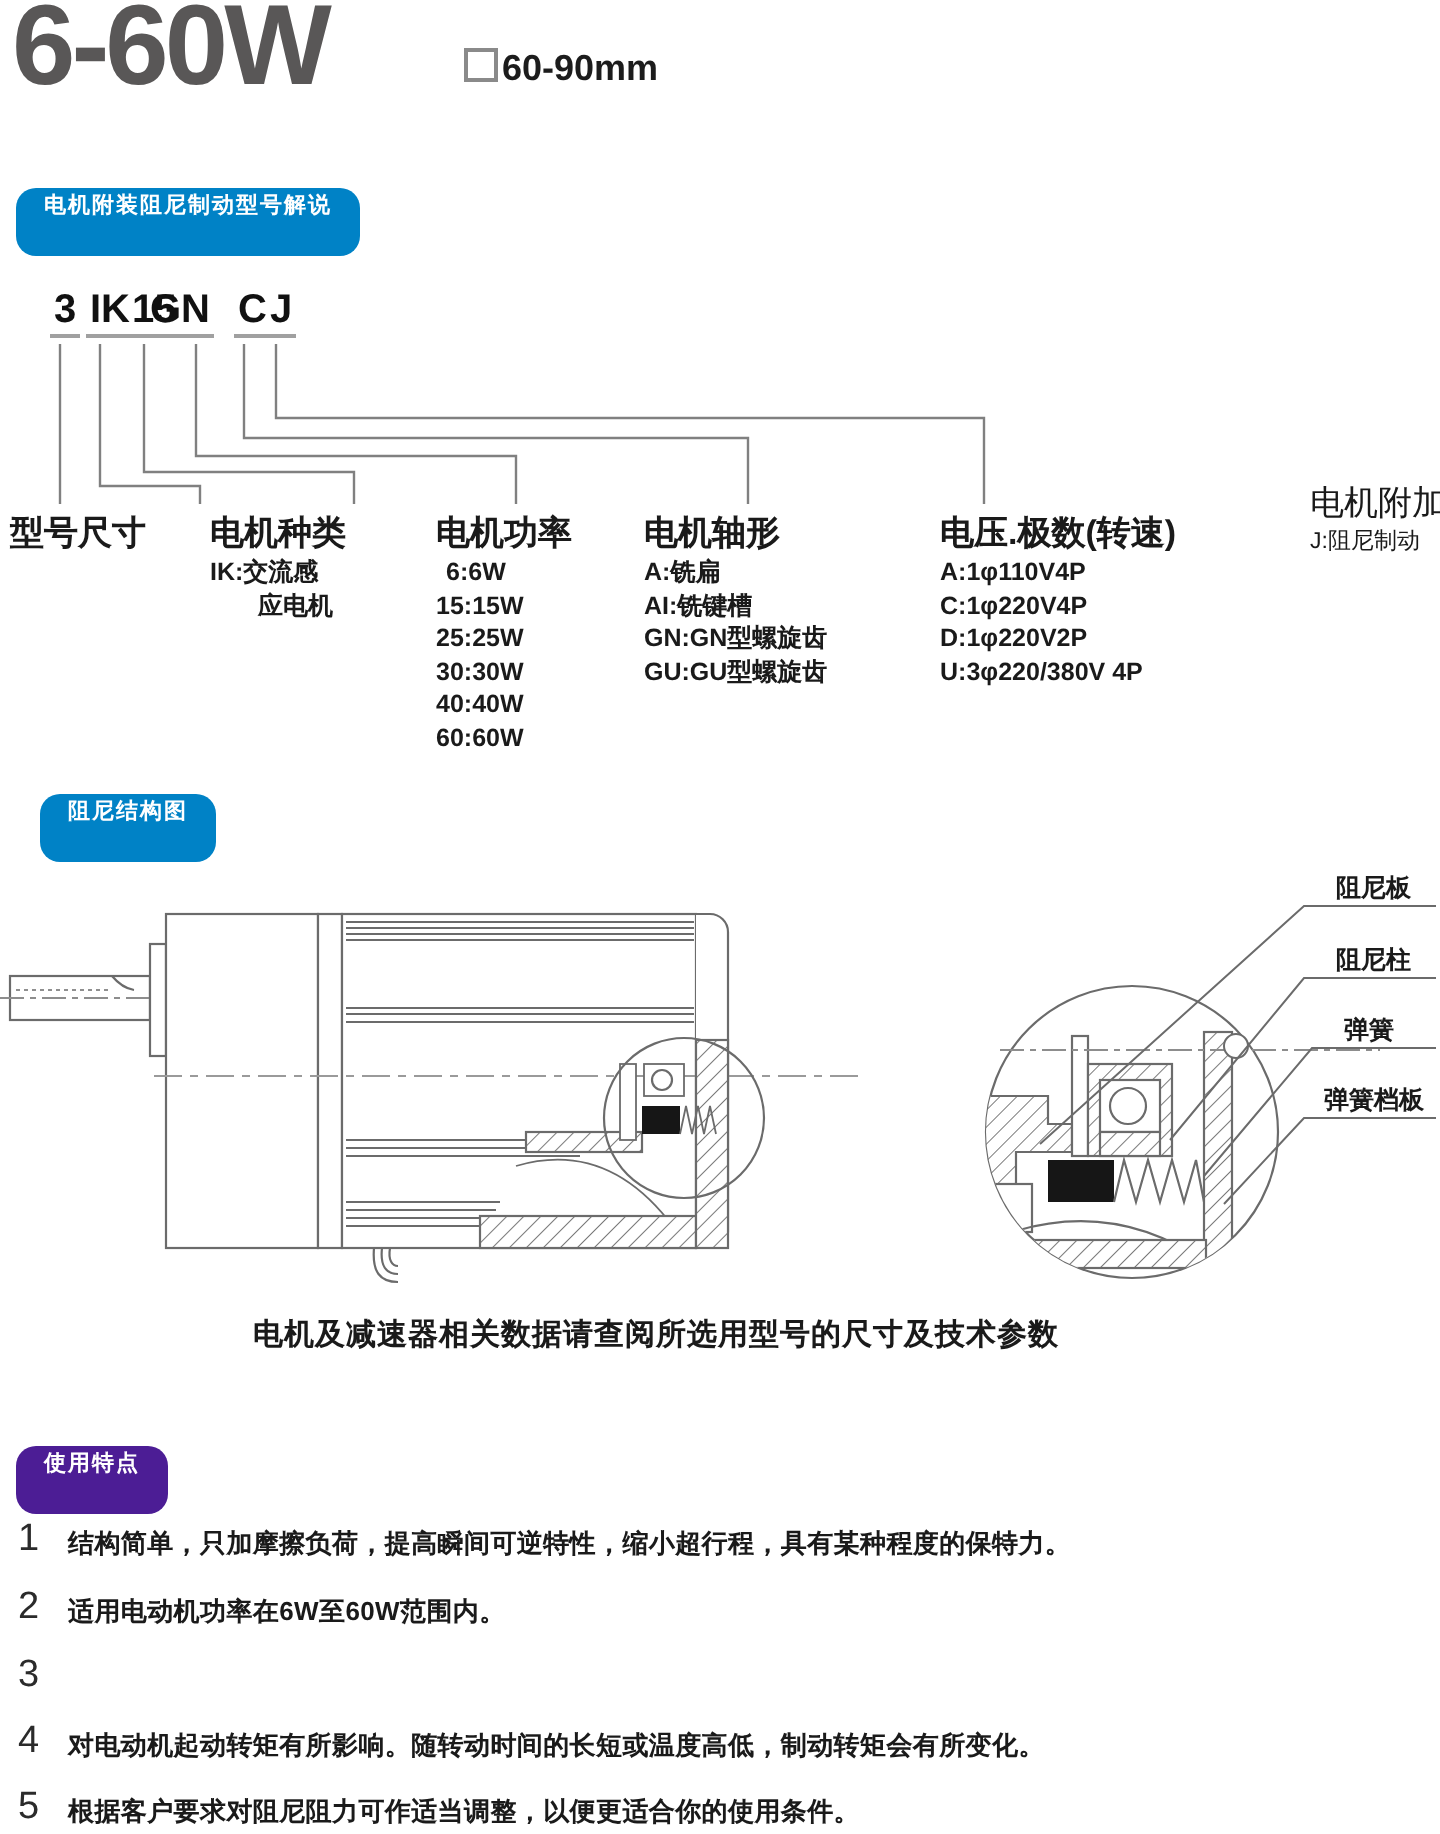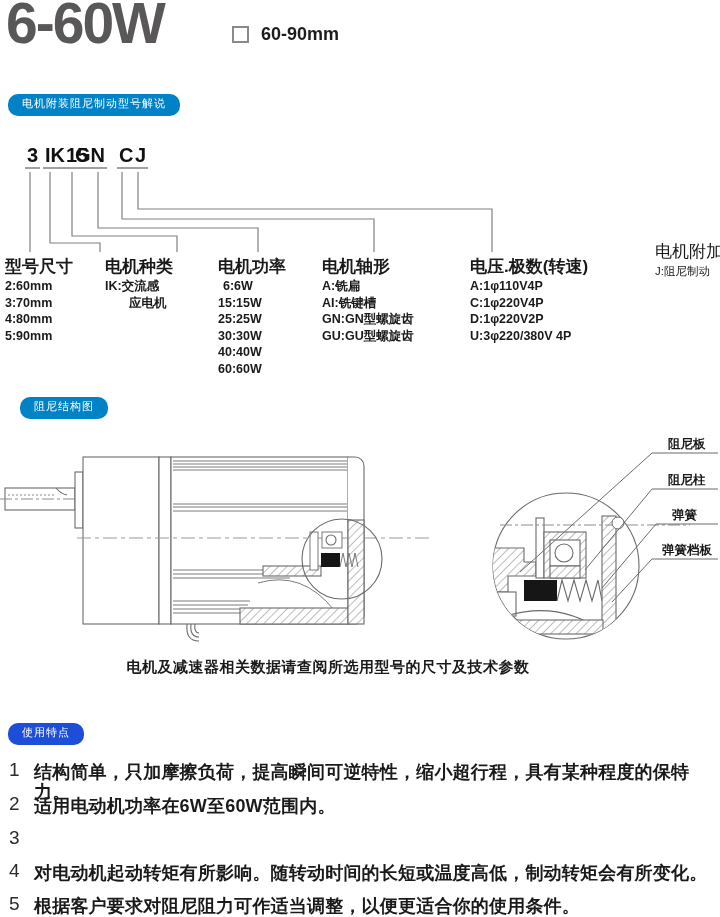--- a/index.html
+++ b/index.html
@@ -1,27 +1,27 @@
 <!DOCTYPE html>
 <html><head>
 <meta charset="utf-8">
 <style>
   *{margin:0;padding:0;box-sizing:border-box}
   html,body{width:720px;height:917px;background:#fff;overflow:hidden}
   body{font-family:"Liberation Sans","DejaVu Sans",sans-serif;color:#231f20;position:relative}
 
   .page-title{position:absolute;left:6px;top:-10px;font-size:57px;font-weight:bold;color:#595757;letter-spacing:-2px}
-  .size-row{position:absolute;left:232px;top:24px;display:flex;align-items:center;gap:12px}
+  .size-row{position:absolute;left:232px;top:24px;display:flex;gap:2px}
   .size-square{width:17px;height:17px;border:2px solid #8a8a8a;background:#fff}
   .size-text{font-size:18px;font-weight:bold;color:#1c1c1c}
 
-  .badge{position:absolute;height:22px;line-height:19px;border-radius:10px;padding:0 14px;color:#fff;
-         font-size:11px;font-weight:normal;letter-spacing:1px;white-space:nowrap}
+  .badge{position:absolute;height:34px;line-height:19px;border-radius:10px;padding:0 14px;color:#fff;
+         font-size:11px;font-weight:bold;letter-spacing:1px;white-space:nowrap}
   .badge-blue{background:#0082c6}
-  .badge-pink{background:#1d4ed8}
+  .badge-pink{background:#4c1d95}
   #badge-model{left:8px;top:94px}
   #badge-structure{left:20px;top:397px}
   #badge-features{left:8px;top:723px}
 
   .code-part{position:absolute;top:144px;font-size:20px;font-weight:bold;color:#111;
              border-bottom:2px solid #a0a0a0;padding:0 2px 1px;line-height:22px}
   #code-svg{position:absolute;left:0;top:140px}
 
   .col{position:absolute;top:256px;font-size:12.5px;font-weight:bold;line-height:1.32;color:#1a1a1a;white-space:nowrap}
   .col-title{font-size:17px;font-weight:bold}
@@ -36,21 +36,21 @@
   #col-3 .col-line:nth-child(1){padding-left:5px}
 
   #drawing-svg{position:absolute;left:0;top:420px}
   .part-label{font-size:12.5px;font-weight:bold;fill:#1a1a1a}
 
   .caption{position:absolute;left:0;top:658px;width:656px;text-align:center;
            font-size:15px;font-weight:bold;color:#1a1a1a;letter-spacing:.5px}
 
   .feature{position:absolute;left:9px;display:flex;align-items:flex-start;gap:13px;width:705px}
   .feature-num{font-size:19px;font-weight:normal;color:#2b2b2b;line-height:20px;min-width:12px}
-  .feature-text{font-size:18px;font-weight:bold;color:#1a1a1a;line-height:20px;padding-top:2px;letter-spacing:.2px}
+  .feature-text{font-size:13px;font-weight:bold;color:#1a1a1a;line-height:20px;padding-top:2px;letter-spacing:.2px}
   #feature-1{top:760px}
   #feature-2{top:794px}
   #feature-3{top:828px}
   #feature-4{top:861px}
   #feature-5{top:894px}
 </style>
 </head>
 <body>
 
 <div class="page-title">6-60W</div>
@@ -74,26 +74,20 @@
     <polyline points="50,32 50,103 100,103 100,112"></polyline>
     <polyline points="72,32 72,96 177,96 177,112"></polyline>
     <polyline points="98,32 98,88 258,88 258,112"></polyline>
     <polyline points="122,32 122,79 374,79 374,112"></polyline>
     <polyline points="138,32 138,69 492,69 492,112"></polyline>
   </g>
 </svg>
 
 <div id="col-1" class="col">
   <div class="col-title">型号尺寸</div>
-  <div>
-      <div class="col-line">2:60mm</div>
-      <div class="col-line">3:70mm</div>
-      <div class="col-line">4:80mm</div>
-      <div class="col-line">5:90mm</div>
-    </div>
 </div>
 <div id="col-2" class="col">
   <div class="col-title">电机种类</div>
   <div>
       <div class="col-line">IK:交流感</div>
       <div class="col-line">应电机</div>
     </div>
 </div>
 <div id="col-3" class="col">
   <div class="col-title">电机功率</div>

